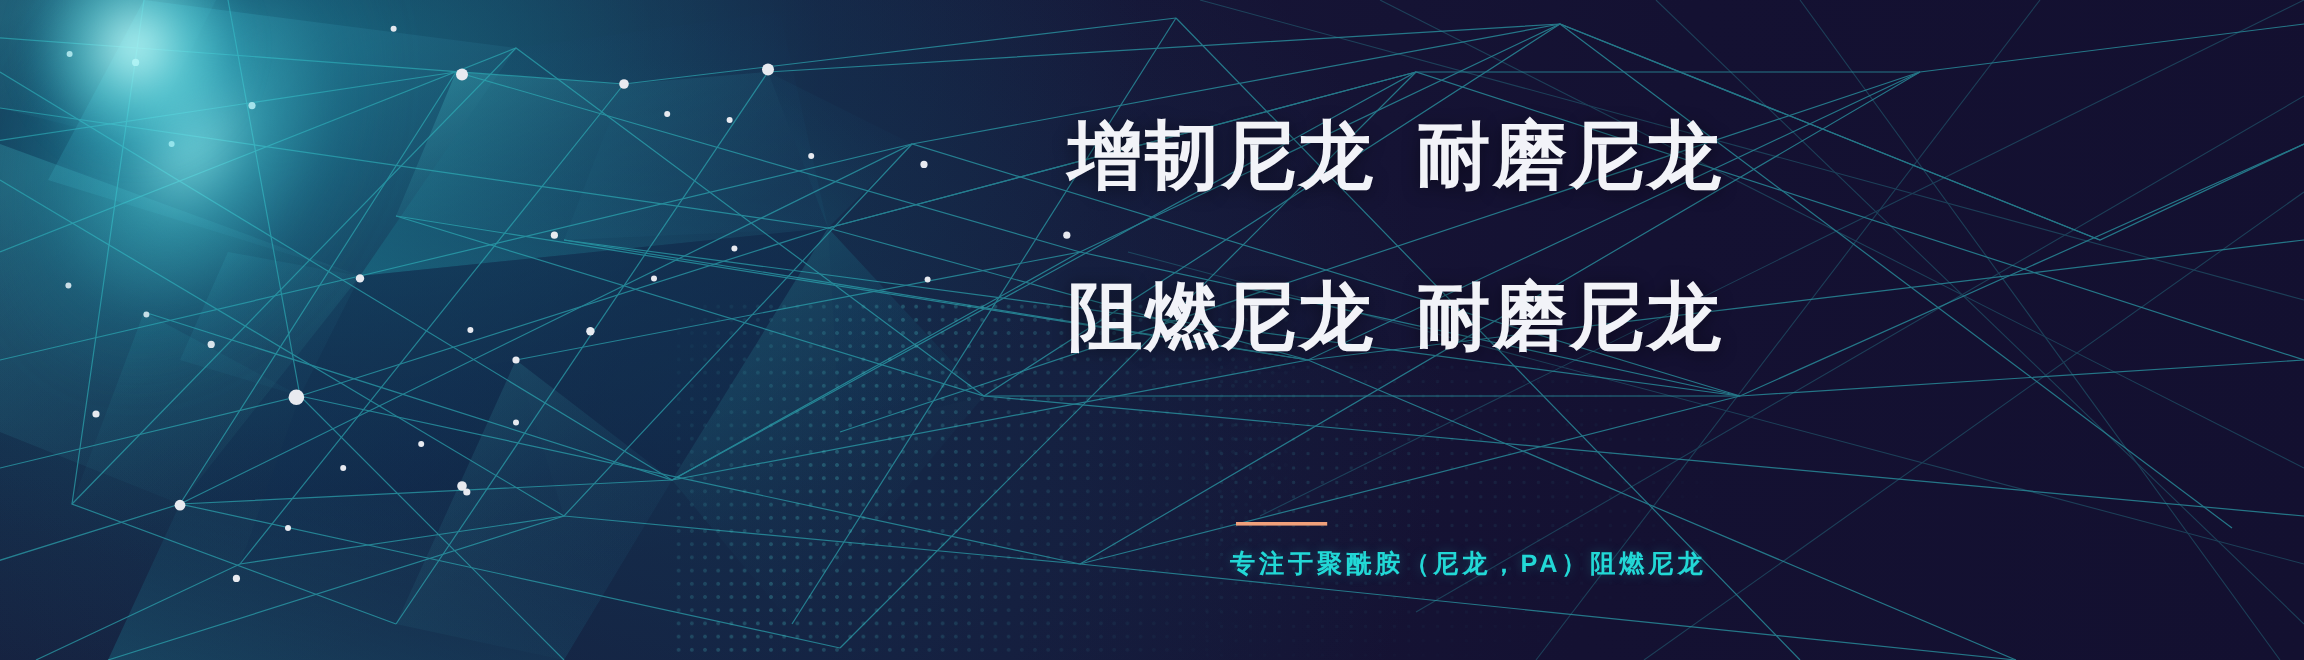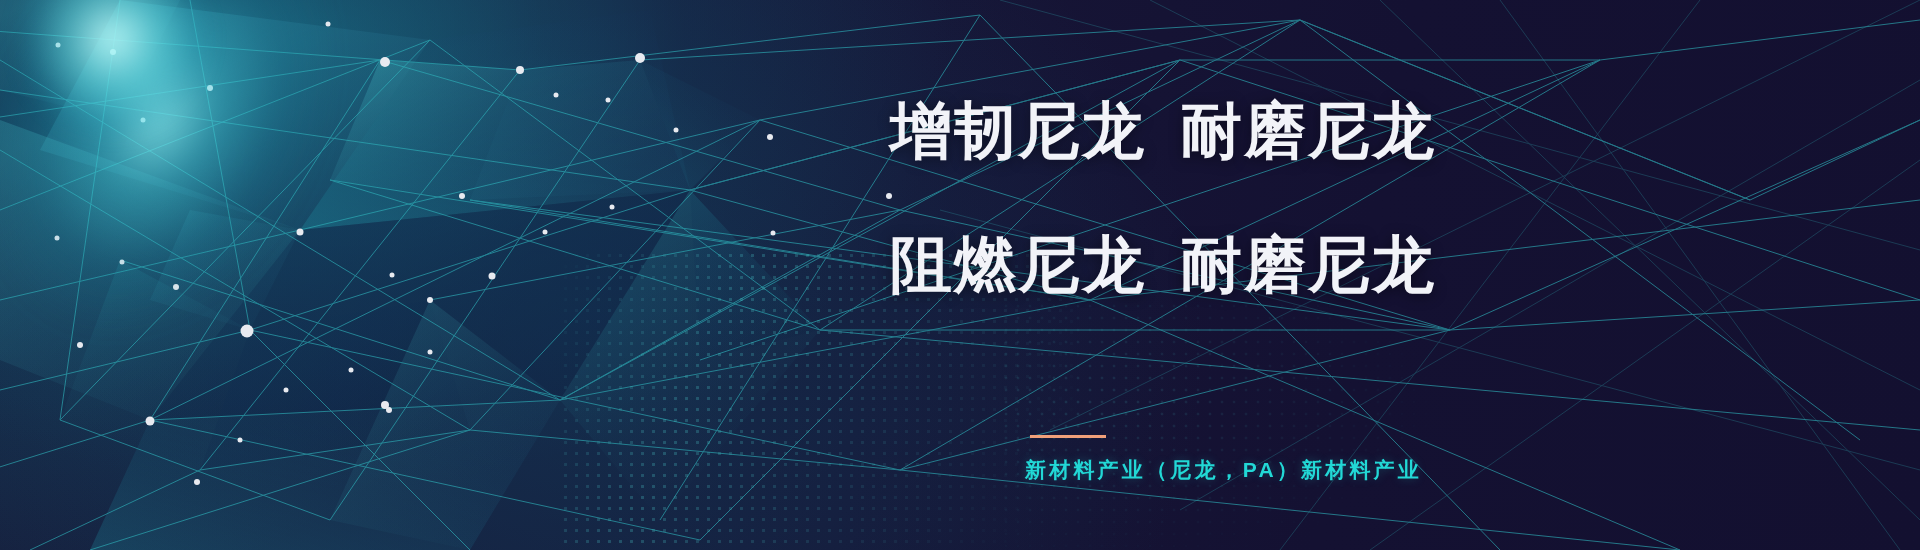--- a/index.html
+++ b/index.html
@@ -277,16 +277,16 @@
   <div id="glow-core"></div>
 
   <div id="content">
 
     <div class="headline" id="headline-1"><span>增韧尼龙</span><span class="gap"></span><span>耐磨尼龙</span></div>
 
     <div class="headline" id="headline-2"><span>阻燃尼龙</span><span class="gap"></span><span>耐磨尼龙</span></div>
 
     <div id="divider-rule"></div>
 
-    <div id="subtitle">新材料产业（尼龙，PA）新材料产业</div>
+    <div id="subtitle">专注于聚酰胺（尼龙，PA）阻燃尼龙</div>
 
   </div>
 </div>
 
 </body></html>

